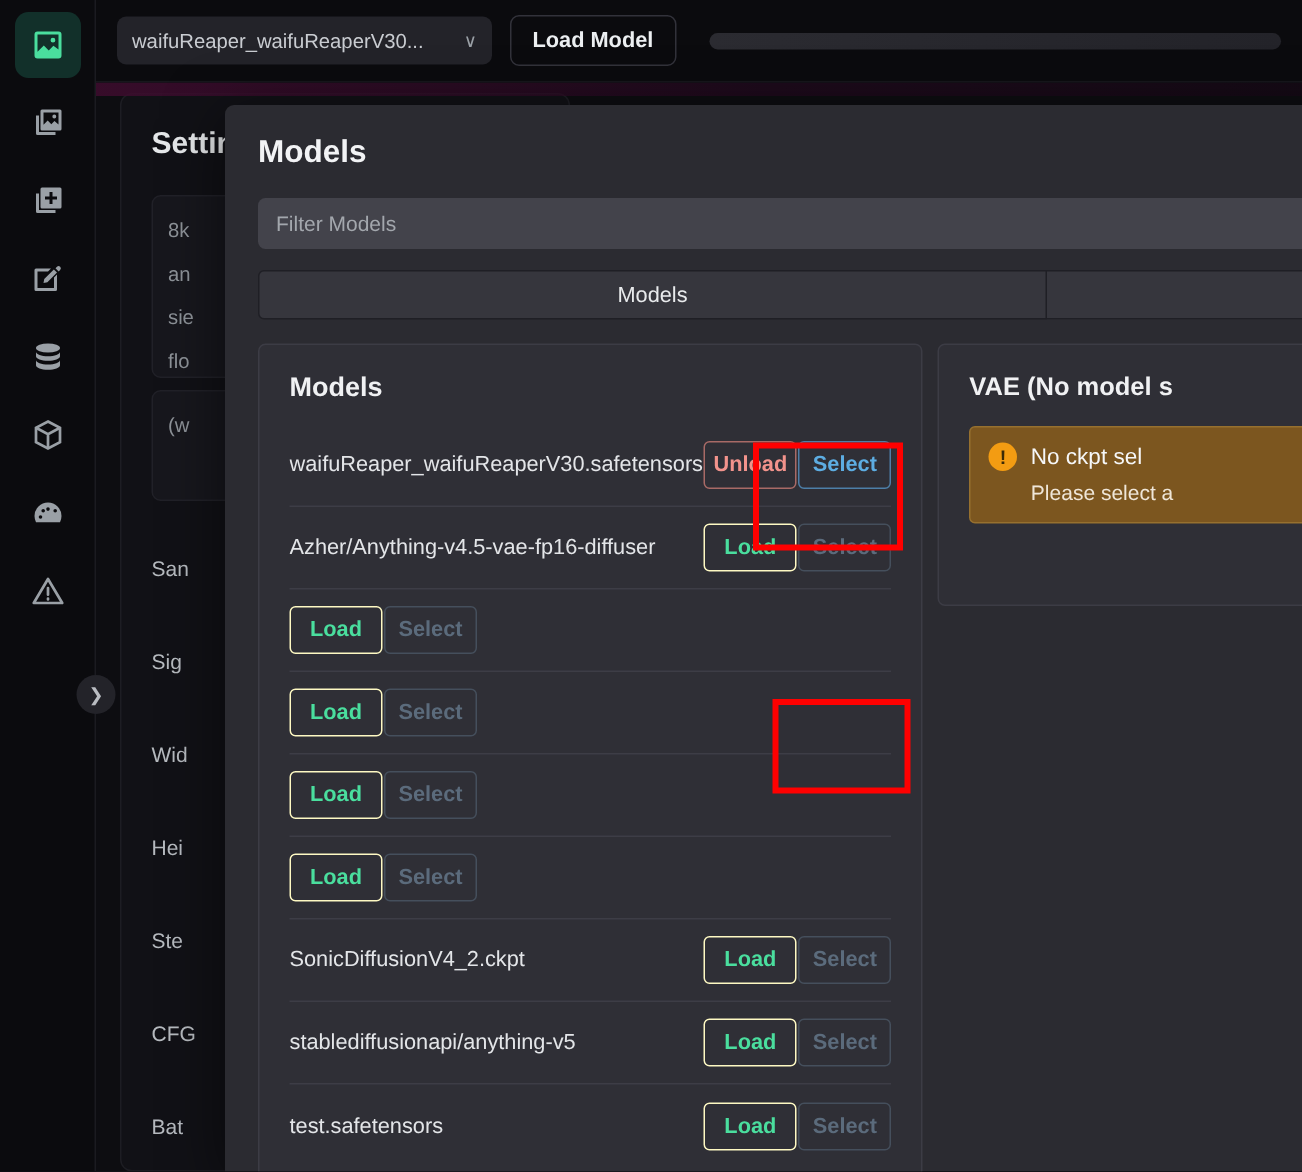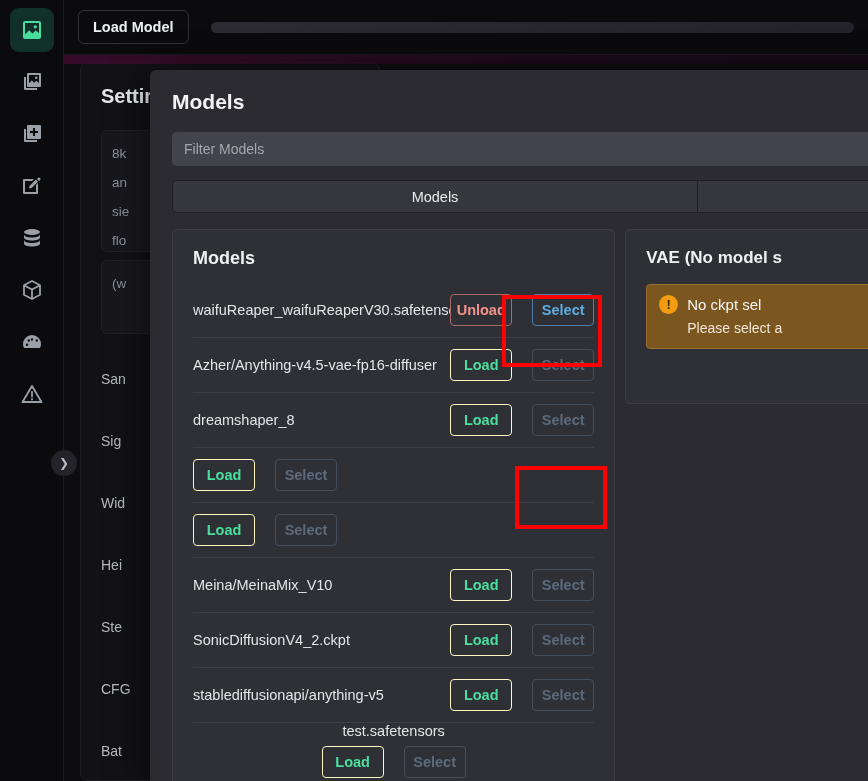--- a/index.html
+++ b/index.html
@@ -115,23 +115,23 @@
   }
   .card.models { width: 518px; height: 600px; overflow: hidden; }
   .card.vae { width: 330px; height: 175px; }
   .card-title { color: #f0f1f3; font-size: 18px; font-weight: bold; margin-bottom: 14px; }
   .vae-title { color: #f0f1f3; font-size: 17px; font-weight: bold; margin-bottom: 16px; white-space: nowrap; }
 
   .row {
     height: 55px; display: flex; align-items: center;
     border-bottom: 1px solid #3d3d46;
   }
-  .row:last-child { border-bottom: none; flex-direction: column; }
+  .row:last-child { border-bottom: none; }
   .row-name { flex: 1; color: #e3e5e8; font-size: 14.5px; white-space: nowrap; overflow: hidden; }
-  .btns { display: flex; gap: 20px; }
+  .btns { display: flex; gap: 1px; }
   .abtn {
     width: 62px; height: 32px; border-radius: 4px;
     background: transparent; font-size: 14.5px; font-weight: bold;
     font-family: "Liberation Sans", sans-serif;
     display: flex; align-items: center; justify-content: center;
   }
   .abtn.load   { border: 1px solid #fef9c3; color: #4ade9e; }
   .abtn.unload { border: 1px solid #a86a66; color: #f2938c; }
   .abtn.select-on  { border: 1px solid #4d7fa8; color: #5dade2; }
   .abtn.select-off { border: 1px solid #454f5c; color: #5b6b7c; }
@@ -241,20 +241,24 @@
     <div class="sfield">Wid</div>
     <div class="sfield">Hei</div>
     <div class="sfield">Ste</div>
     <div class="sfield">CFG</div>
     <div class="sfield">Bat</div>
 
   </div>
 
   <div class="glow-band"></div>
   <div class="topbar">
+    <div class="model-select">
+      <span>waifuReaper_waifuReaperV30...</span>
+      <span class="chev">∨</span>
+    </div>
     <button class="load-model-btn">Load Model</button>
     <div class="prog-wrap">
       <div class="prog-track"></div>
     </div>
   </div>
 
   <div class="collapse-handle">
     <span>❯</span>
   </div>
 
@@ -283,43 +287,41 @@
 
         <div class="row">
           <div class="row-name">Azher/Anything-v4.5-vae-fp16-diffuser</div>
           <div class="btns">
             <button class="abtn load">Load</button>
             <button class="abtn select-off">Select</button>
           </div>
         </div>
 
         <div class="row">
-          <div class="row-name">dreamshaper_8</div>
-          <div class="btns">
-            <button class="abtn load">Load</button>
-            <button class="abtn select-off">Select</button>
-          </div>
-        </div>
-
-        <div class="row">
-          <div class="btns">
-            <button class="abtn load">Load</button>
-            <button class="abtn select-off">Select</button>
-          </div>
-        </div>
-
-        <div class="row">
-          <div class="btns">
-            <button class="abtn load">Load</button>
-            <button class="abtn select-off">Select</button>
-          </div>
-        </div>
-
-        <div class="row">
-          <div class="row-name">Meina/MeinaMix_V10</div>
+          <div class="btns">
+            <button class="abtn load">Load</button>
+            <button class="abtn select-off">Select</button>
+          </div>
+        </div>
+
+        <div class="row">
+          <div class="btns">
+            <button class="abtn load">Load</button>
+            <button class="abtn select-off">Select</button>
+          </div>
+        </div>
+
+        <div class="row">
+          <div class="btns">
+            <button class="abtn load">Load</button>
+            <button class="abtn select-off">Select</button>
+          </div>
+        </div>
+
+        <div class="row">
           <div class="btns">
             <button class="abtn load">Load</button>
             <button class="abtn select-off">Select</button>
           </div>
         </div>
 
         <div class="row">
           <div class="row-name">SonicDiffusionV4_2.ckpt</div>
           <div class="btns">
             <button class="abtn load">Load</button>

